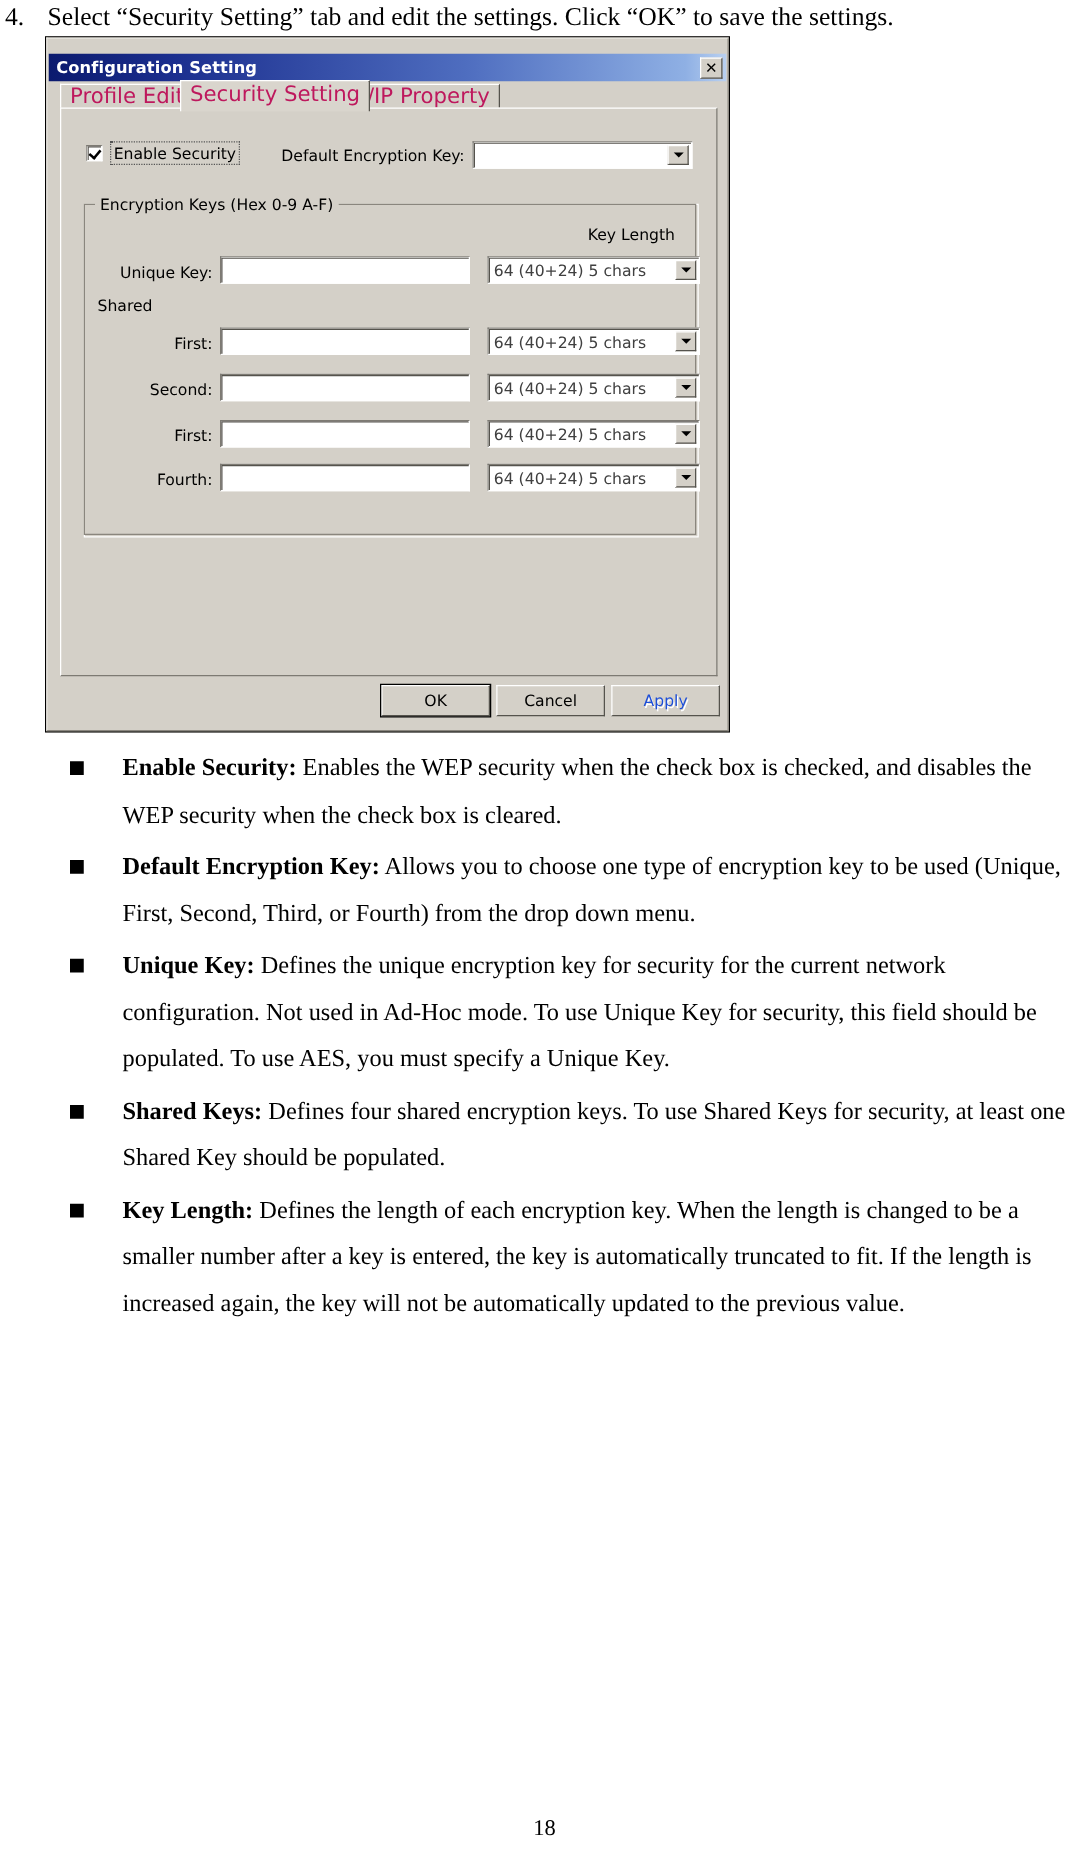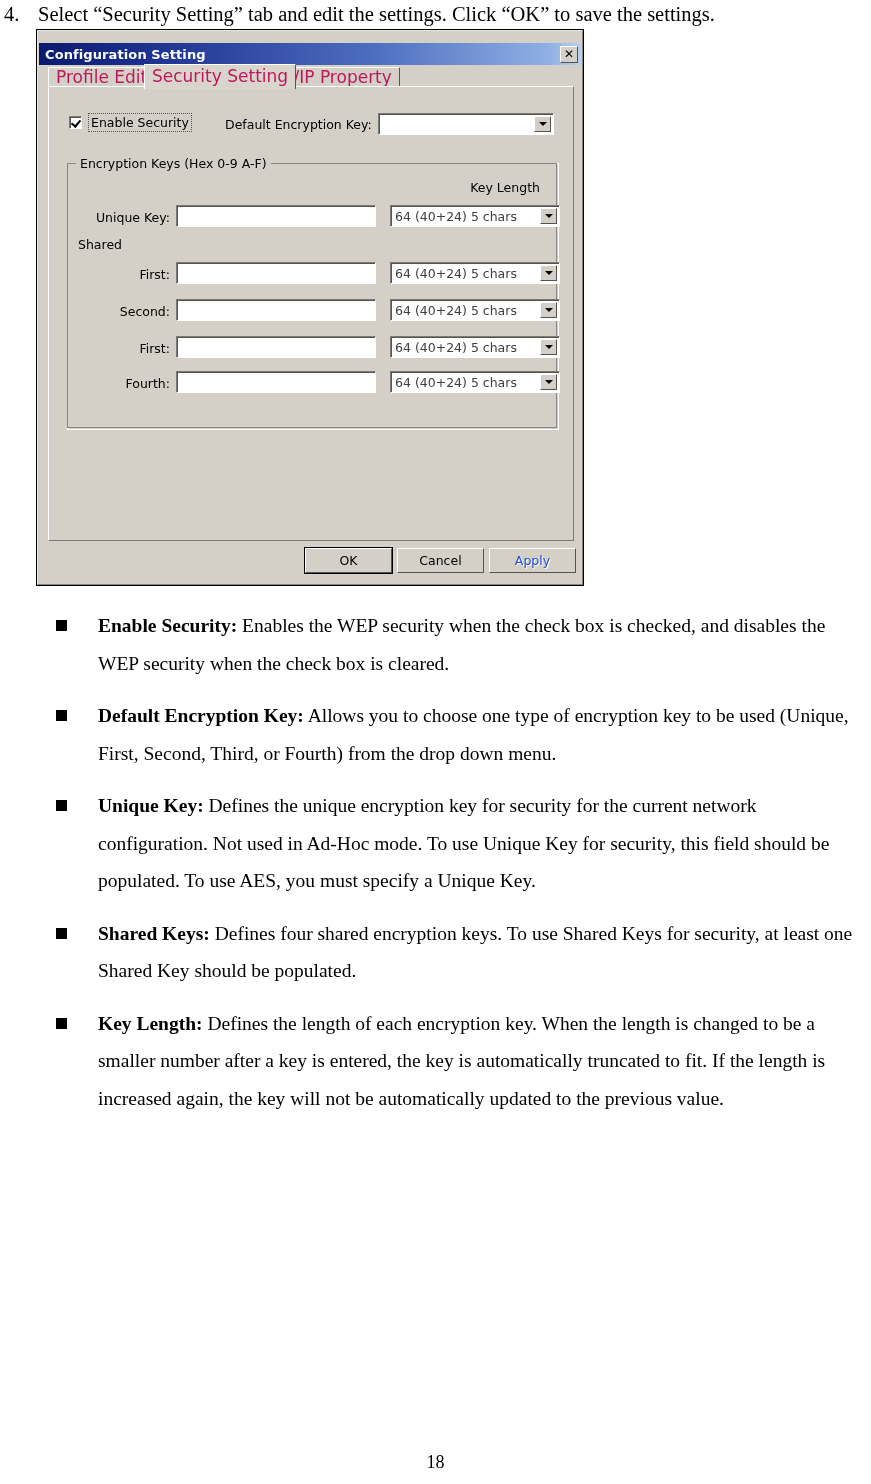--- a/index.html
+++ b/index.html
@@ -39,21 +39,21 @@
 
   .bullets {
     position: absolute;
     left: 44px;
     top: 592px;
     width: 818px;
   }
   .bullet {
     position: relative;
     padding-left: 54px;
-    margin: 15px 0 0 0;
+    margin: 4px 0 0 0;
     font-size: 19.5px;
     line-height: 37.5px;
   }
   .bullet .sq {
     position: absolute;
     left: 12px;
     top: 13px;
     width: 11px;
     height: 11px;
     background: #000;

